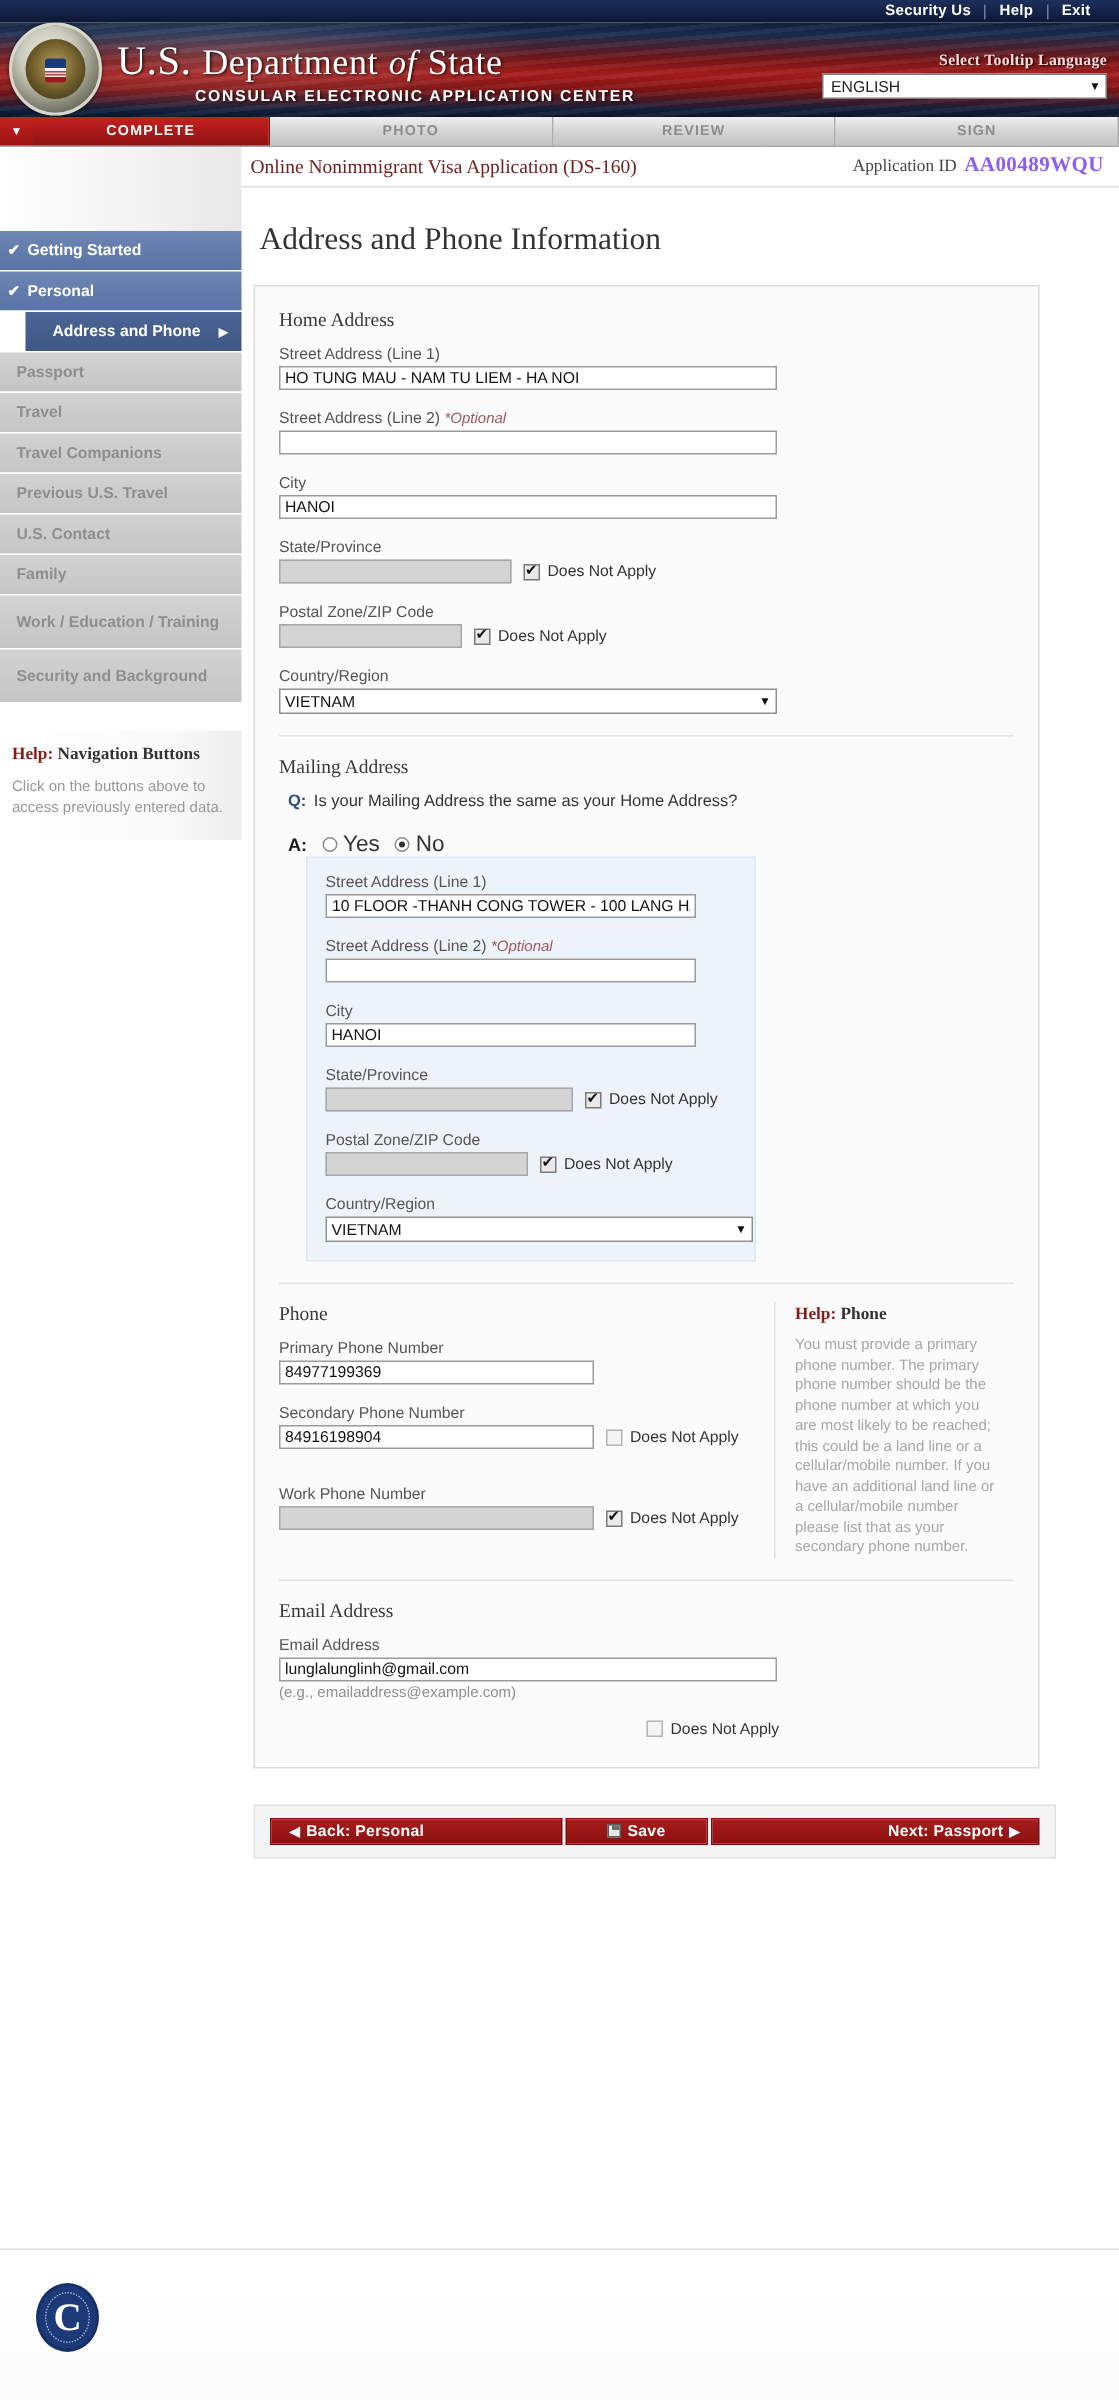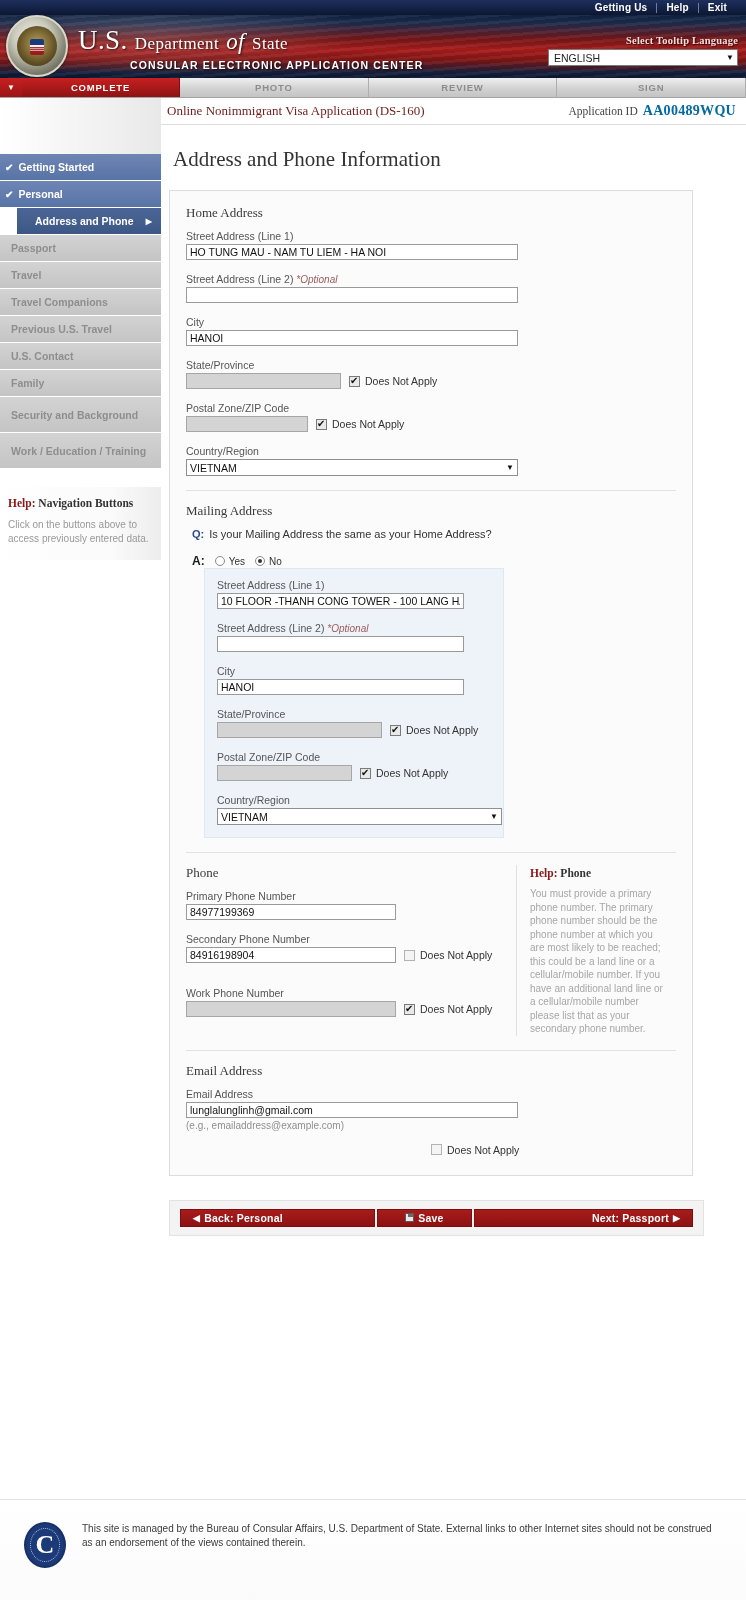--- a/index.html
+++ b/index.html
@@ -64,21 +64,21 @@
     background: linear-gradient(180deg,#1a3a7a 0%,#1a3a7a 38%, #f2f2f2 38%, #f2f2f2 52%, #9e1b1b 52%, #f2f2f2 64%, #9e1b1b 64%, #f2f2f2 76%, #9e1b1b 76%);
   }
   .brand { position:absolute; left:78px; top:11px; z-index:3; }
   .brand .l1 {
     font-family: "Liberation Serif", serif;
     color:#fff; font-size: 27px; line-height: 29px;
     letter-spacing: .4px;
     text-shadow: 1px 1px 2px rgba(0,0,0,.75);
     white-space: nowrap;
   }
-  .brand .l1 .small { font-size: 17px; margin-top: 19px; }
+  .brand .l1 .small { font-size: 24px; margin-top: 19px; }
   .brand .l1 .ital { font-style: italic; font-size: 23px; }
   .brand .l2 {
     color:#fff; font-size: 10.5px; font-weight: bold;
     letter-spacing: 1.15px; margin-top: 1px;
     text-shadow: 1px 1px 2px rgba(0,0,0,.75);
     padding-left: 52px;
     white-space: nowrap;
   }
   .tooltip-lang {
     position:absolute; right:8px; top:20px; width:190px; z-index:3; text-align:right;
@@ -168,21 +168,21 @@
     height:27px; display:flex; align-items:center;
     border-bottom:1px solid #ddd;
     padding: 0 10px 0 6px;
     background:#fff;
   }
   .appbar .title {
     font-family:"Liberation Serif", serif; font-size:13px; color:#6f1d1d;
     flex:1;
   }
   .appbar .appid-label { font-family:"Liberation Serif", serif; font-size:11.5px; color:#444; margin-right:5px; }
-  .appbar .appid { font-family:"Liberation Serif", serif; font-size:14px; font-weight:bold; color:#0369a1; letter-spacing:.3px; }
+  .appbar .appid { font-family:"Liberation Serif", serif; font-size:14px; font-weight:bold; color:#8b5cf6; letter-spacing:.3px; }
 
   h1.page-title {
     font-family:"Liberation Serif", serif;
     font-size: 21px; font-weight: normal; color:#333;
     margin: 22px 0 18px 12px;
   }
 
   .panel {
     margin: 0 53px 0 8px;
     border:1px solid #dcdcdc;
@@ -226,21 +226,21 @@
     font-size:10.5px; color:#111; padding:0 3px;
     display:flex; align-items:center; justify-content:space-between;
   }
   .sel .arrow { font-size:8px; color:#111; }
 
   .qa-q { display:flex; gap:5px; margin: 6px 0 0 6px; align-items:flex-start; }
   .qa-q .q { color:#2d4a8a; font-weight:bold; font-size:11px; }
   .qa-q .qt { font-size:11px; color:#333; }
   .qa-a { display:flex; gap:10px; margin: 14px 0 0 6px; align-items:center; }
   .qa-a .a { color:#1a1a1a; font-weight:bold; font-size:12px; }
-  .radio-wrap { display:flex; align-items:center; gap:4px; font-size:10px; color:#333; }
+  .radio-wrap { display:flex; align-items:center; gap:4px; font-size:15px; color:#333; }
   .rb { width:10px; height:10px; border-radius:50%; border:1px solid #8b8b8b; background:#fdfdfd; display:inline-block; position:relative; flex:none;}
   .rb.sel-on::after {
     content:""; position:absolute; left:2px; top:2px; width:4px; height:4px;
     border-radius:50%; background:#333;
   }
   .provide { font-size:10.5px; color:#777; margin: 13px 0 6px 18px; }
 
   .subpanel {
     margin-left: 18px; margin-right: 0;
     width: 300px;
@@ -316,21 +316,21 @@
   .footer-links { margin-top:4px; }
   .footer-links a {
     color:#2b39b5; font-size:10px; text-decoration:underline; margin-right:14px;
   }
   .ext { font-size:8px; }
 </style>
 </head>
 <body>
 
 <div class="topbar">
-  <a href="#">Getting Us</a>
+  <a href="#">Security Us</a>
   <span class="sep"></span>
   <a href="#">Help</a>
   <span class="sep"></span>
   <a href="#">Exit</a>
 </div>
 
 <div class="banner">
   <div class="seal">
     <div class="eagle"></div>
   </div>
@@ -389,24 +389,24 @@
       <div class="nav-item">
         <span>Previous U.S. Travel</span>
       </div>
       <div class="nav-item">
         <span>U.S. Contact</span>
       </div>
       <div class="nav-item">
         <span>Family</span>
       </div>
       <div class="nav-item tall">
+        <span>Work / Education / Training</span>
+      </div>
+      <div class="nav-item tall">
         <span>Security and Background</span>
-      </div>
-      <div class="nav-item tall">
-        <span>Work / Education / Training</span>
       </div>
     </div>
 
     <div class="help-box">
       <div class="help-title">
         <span class="hl">Help:</span>
         <span>Navigation Buttons</span>
       </div>
       <div class="help-body">Click on the buttons above to access previously entered data.</div>
     </div>
@@ -623,18 +623,17 @@
 
   </div>
 
   <div class="footer">
     <div class="footer-inner">
       <div class="gs-logo">
         <div class="oval"></div>
         <div class="c">C</div>
       </div>
       <div>
-        <div class="footer-text">This site is managed by the Bureau of Consular Affairs, U.S. Department of State. External links to other Internet sites should not be construed as an endorsement of the views contained therein.</div>
       </div>
     </div>
   </div>
 
 </div>
 
 </body></html>

